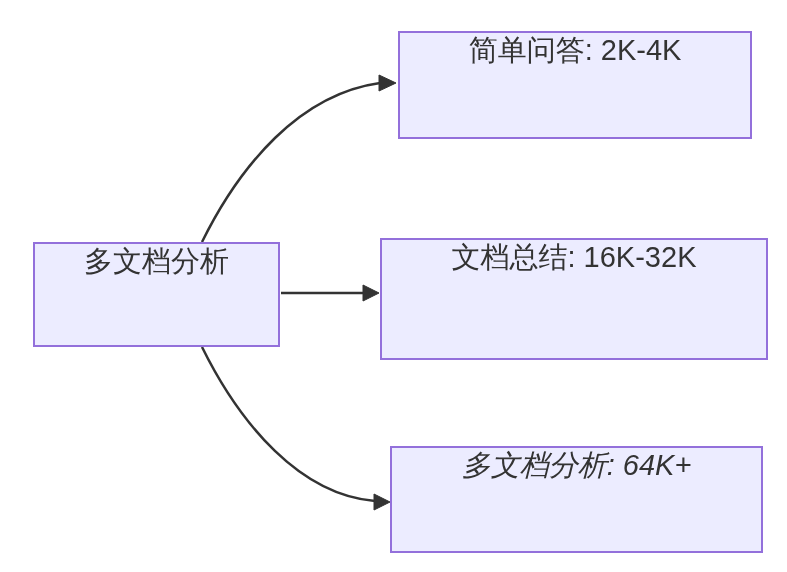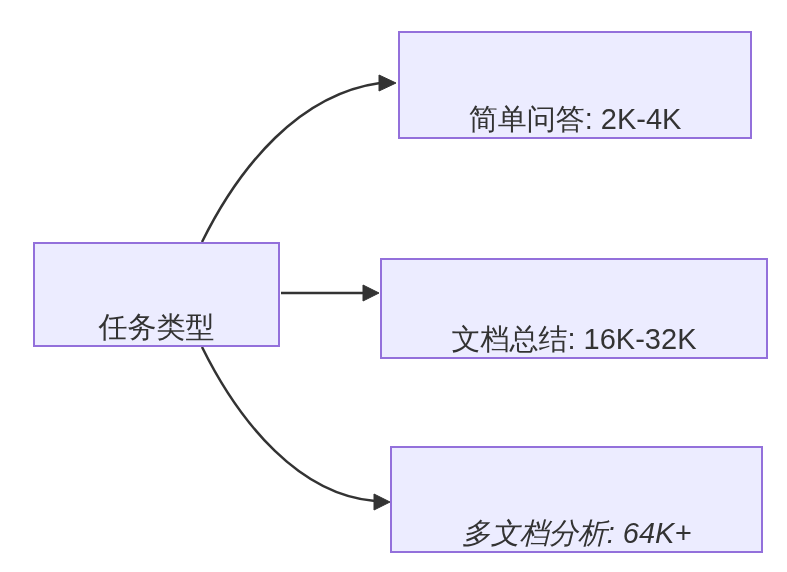--- a/index.html
+++ b/index.html
@@ -31,33 +31,33 @@
     stroke-width: 2.5px;
   }
   .edges polygon.arrowhead {
     fill: var(--edge-color);
     stroke: var(--edge-color);
   }
 
   .node {
     position: absolute;
     display: flex;
-    align-items: flex-end;
+    align-items: flex-start;
     justify-content: center;
     background: var(--node-fill);
     border: 2.5px solid var(--node-border);
     color: var(--text-color);
     font-size: 29px;
     line-height: 1.2;
     text-align: center;
     white-space: nowrap;
   }
   .node-root     { left: 33px;  top: 242px; width: 247px; height: 105px; }
   .node-branch-1 { left: 398px; top: 31px;  width: 354px; height: 108px; }
-  .node-branch-2 { left: 380px; top: 238px; width: 388px; height: 101px; margin-top: 20px; }
+  .node-branch-2 { left: 380px; top: 238px; width: 388px; height: 122px; }
   .node-branch-3 { left: 390px; top: 446px; width: 373px; height: 107px; font-style: italic; }
 </style>
 </head>
 <body>
 
 <div class="canvas">
 
   <svg class="edges" viewBox="0 0 787 572" xmlns="http://www.w3.org/2000/svg">
     <g>
       <path class="link" d="M202,242 C240,165 300,94 380,83"></path>
@@ -67,21 +67,21 @@
       <path class="link" d="M281,293 L365,293"></path>
       <polygon class="arrowhead" points="379,293 363,285 363,301"></polygon>
     </g>
     <g>
       <path class="link" d="M202,347 C240,424 300,495 375,501"></path>
       <polygon class="arrowhead" points="390,502 374,494 374,510"></polygon>
     </g>
   </svg>
 
   <div class="node node-root">
-    <span>任务类型</span>
+    <span>多文档分析</span>
   </div>
 
   <div class="node node-branch-1">
     <span>简单问答: 2K-4K</span>
   </div>
 
   <div class="node node-branch-2">
     <span>文档总结: 16K-32K</span>
   </div>
 

